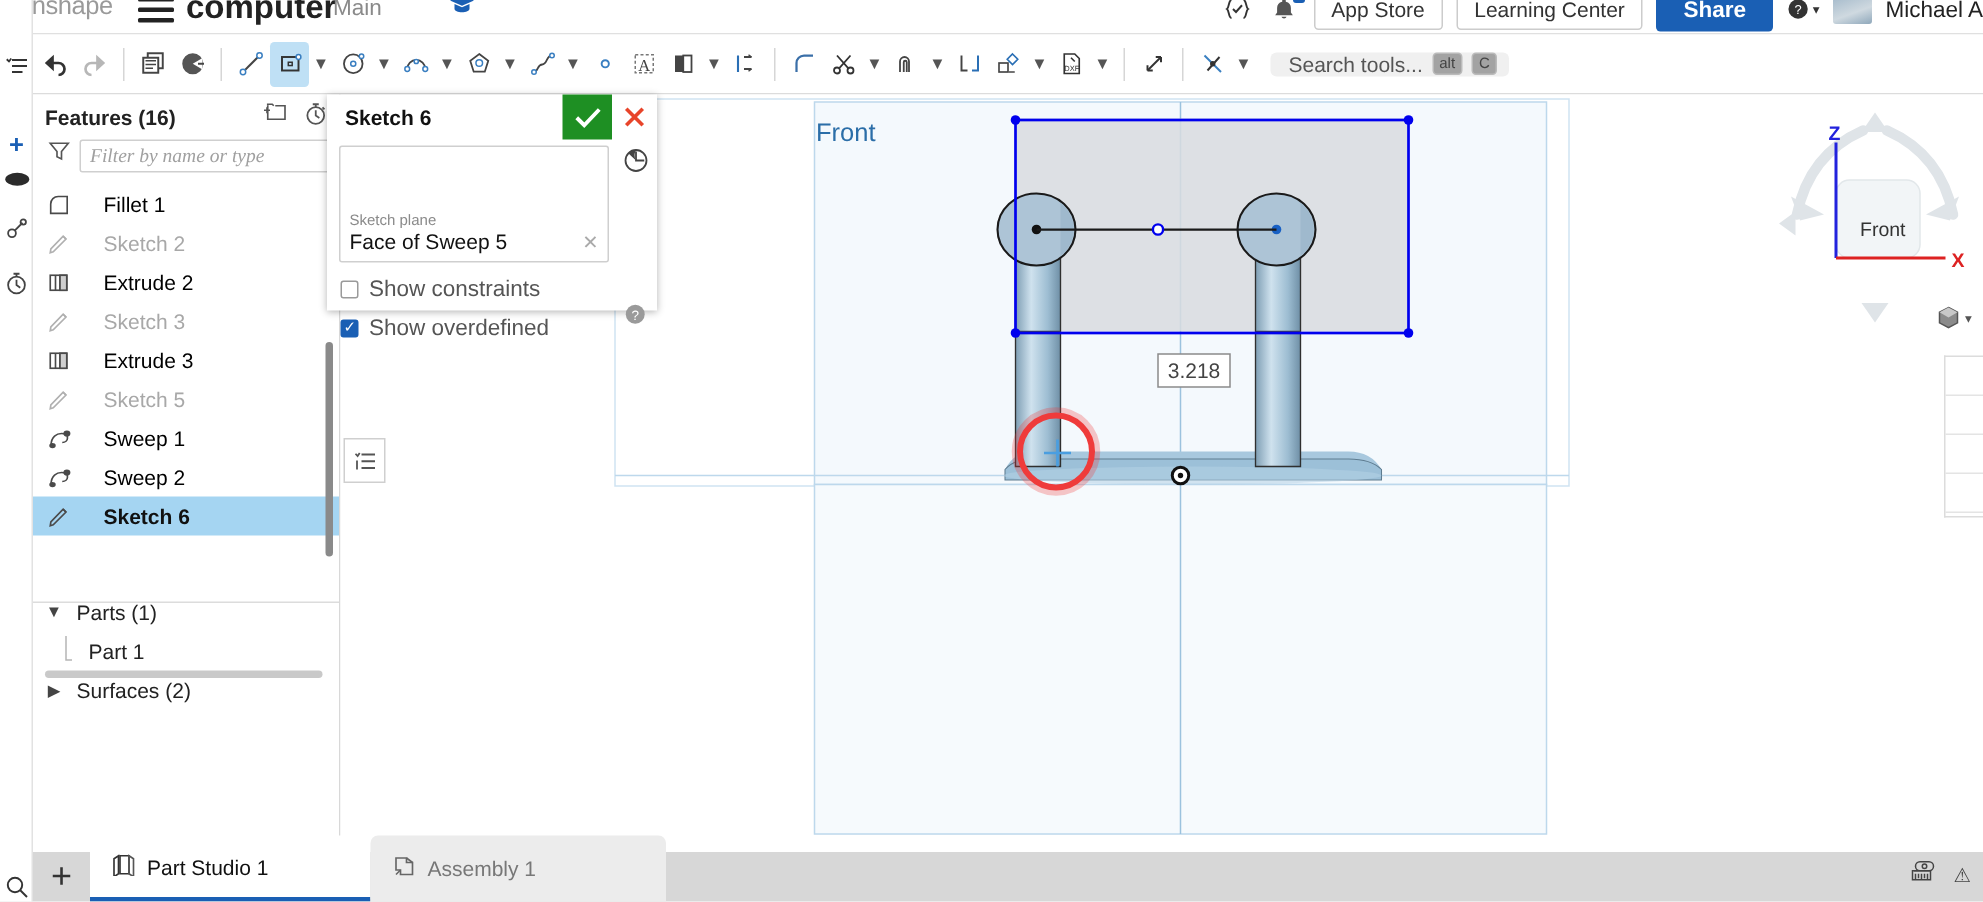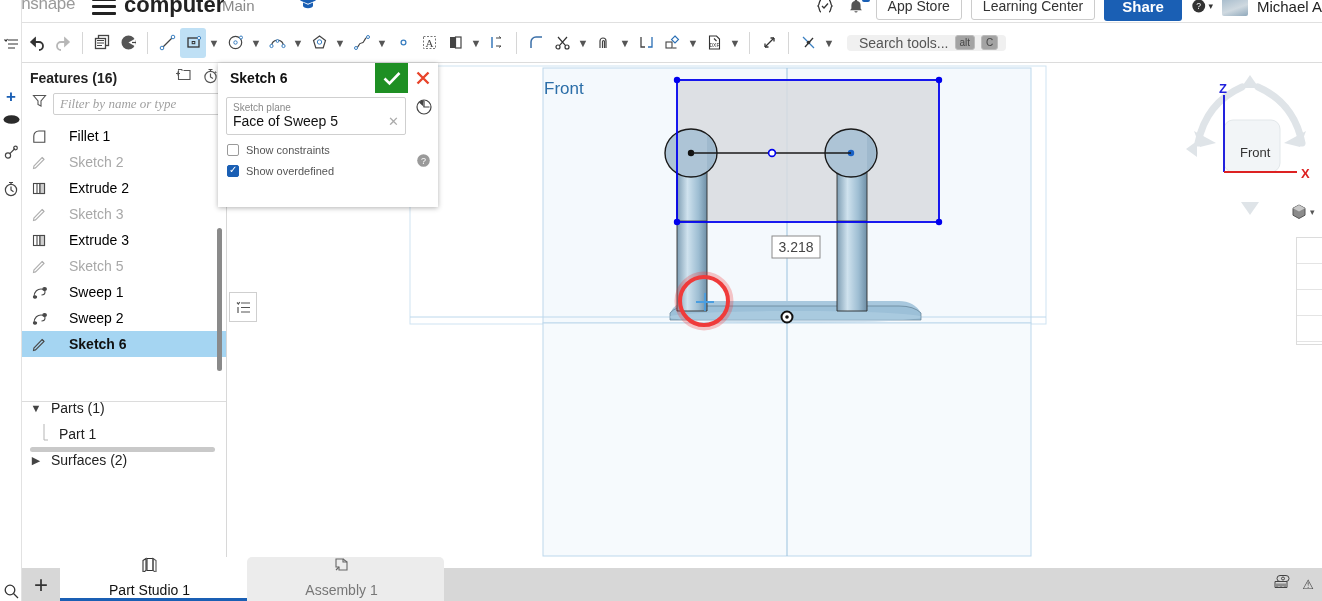--- a/index.html
+++ b/index.html
@@ -77,30 +77,30 @@
   #sketchdlg { position:absolute; left:218px; top:63px; width:220px; height:144px;
     background:#fff; box-shadow:0 1px 5px rgba(0,0,0,.3); z-index:8;}
   .sd-head { height:30px; display:flex; align-items:center; }
   .sd-name { font-size:14px; font-weight:bold; color:#111; padding-left:12px;}
   .sd-ok { margin-left:auto; width:33px; height:30px; background:#1e8f23; color:#fff;
     display:flex; align-items:center; justify-content:center; font-size:18px;}
   .sd-x { width:30px; height:30px; color:#e8442a; display:flex; align-items:center;
     justify-content:center; font-size:19px; font-weight:bold;}
   .sd-body { padding:4px 8px 0 8px; position:relative;}
   .sd-field { border:1px solid #cfcfcf; border-radius:2px; padding:4px 6px 5px 6px; width:180px;}
-  .sd-lbl { font-size:10px; color:#8a8a8a; }
+  .sd-lbl { font-size:10px; color:#8a8a8a;margin-top:40px; }
   .sd-valrow { display:flex; align-items:center; }
   .sd-val { font-size:14px; color:#111; }
   .sd-clear { margin-left:auto; color:#aaa; font-size:13px;}
   .sd-clock { position:absolute; right:5px; top:5px; color:#444;}
   .sd-chk { display:flex; align-items:center; gap:7px; margin-top:9px; padding-left:1px;}
   .box { width:12px; height:12px; border:1px solid #9a9a9a; background:#fff; border-radius:2px;}
   .box.on { background:#1a5fb4; border-color:#1a5fb4; position:relative;}
   .box.on:after { content:"✓"; color:#fff; font-size:10px; position:absolute; left:1px; top:-2px;}
-  .sd-chk span { font-size:11px; color:#555;}
+  .sd-chk span { font-size:15px; color:#555;}
   .sd-help { position:absolute; right:7px; bottom:5px; color:#9a9a9a;}
 
   
   #listbtn { position:absolute; left:229px; top:292px; width:28px; height:30px;
     background:#fff; border:1px solid #cfcfcf; display:flex; align-items:center;
     justify-content:center; z-index:7; }
 
   
   #viewport { position:absolute; left:227px; top:63px; right:0; height:505px;
     background:#fff; overflow:hidden;}
@@ -115,21 +115,21 @@
   .vc-label { position:absolute; left:60px; top:80px; font-size:13px; color:#333;}
 
   
   #bottom { position:absolute; left:0; top:568px; width:1322px; height:33px;
     background:#d7d7d7; display:flex; align-items:flex-end; }
   .bb-zoom { width:22px; height:33px; display:flex; align-items:center; justify-content:center;
      color:#333;}
   .bb-plus { width:38px; height:33px; display:flex; align-items:center; justify-content:center;
      font-size:24px; color:#333;}
   .tab { height:44px; display:flex; align-items:center; gap:7px; padding:0 22px 0 14px;
-    font-size:14px; border-radius:5px 5px 0 0;flex-direction:column; }
+    font-size:14px; border-radius:5px 5px 0 0; }
   .tab.active { background:#fff; color:#111; border-bottom:3px solid #1a5fb4; min-width:187px;}
   .tab.inactive { background:#ececec; color:#777; min-width:197px; }
   .bb-right { margin-left:auto; display:flex; align-items:center; gap:10px; padding:0 8px 7px 0;}
 </style>
 </head>
 <body>
 
 <div id="header">
   <div class="hdr-logo">
     <span class="bar"></span>

